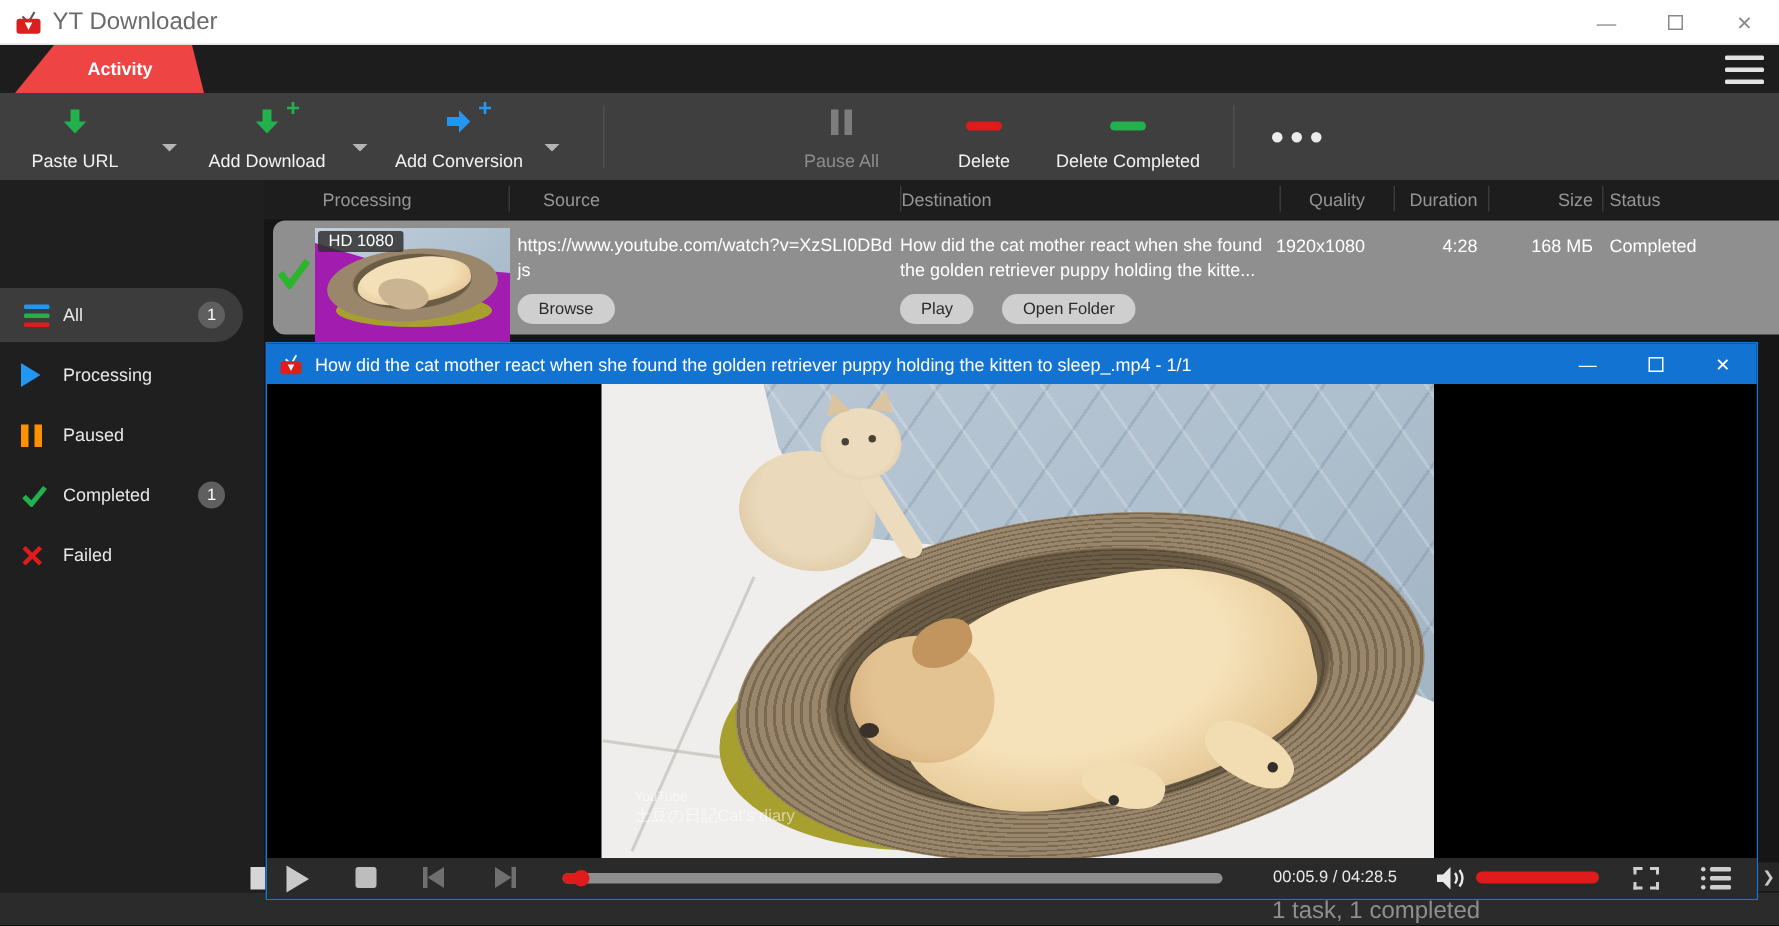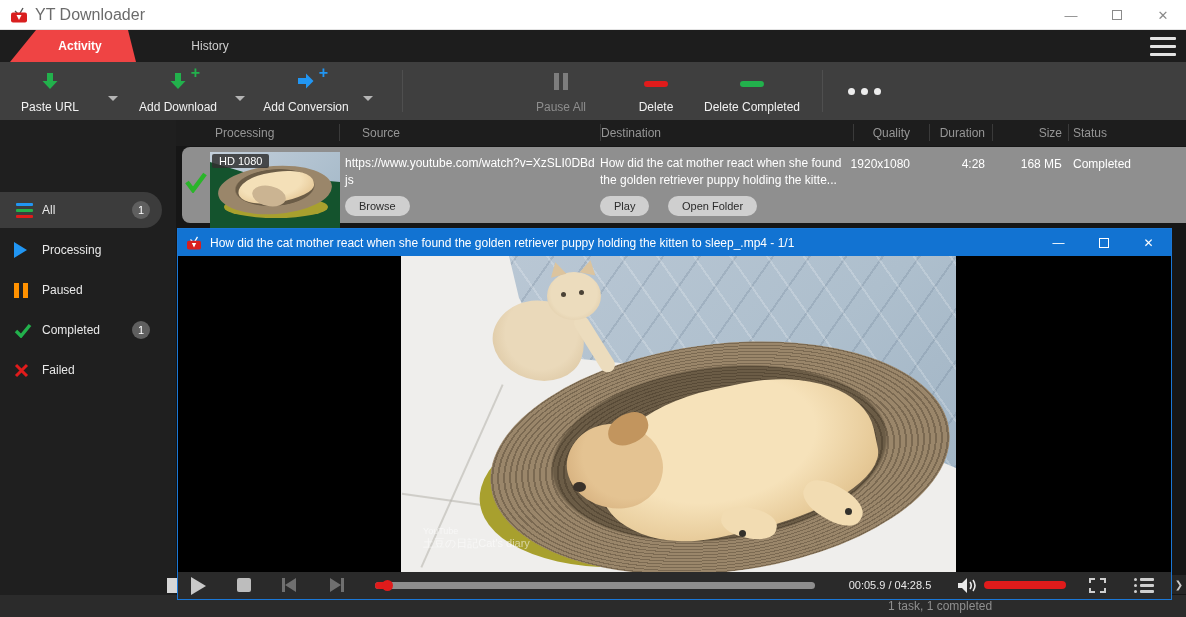--- a/index.html
+++ b/index.html
@@ -55,34 +55,34 @@
   .paused-icon i { width:5px; height:15px; background:#ff9100; }
 
   
   .thead { position:absolute; left:176px; top:120px; width:1010px; height:26px; background:#1d1d1d; font-size:12px; color:#969696; }
   .th { position:absolute; top:6px; white-space:nowrap; }
   .th.right { text-align:right; }
   .hsep { position:absolute; top:4px; width:1px; height:17px; background:#3a3a3a; }
 
   .trow { position:absolute; left:182px; top:147px; width:1004px; height:76px; background:#8f8f8f; border-radius:8px 0 0 8px; color:#ffffff; font-size:12px; }
   .check-svg { position:absolute; left:2px; top:24px; }
-  .thumb { position:absolute; left:28px; top:5px; width:130px; height:80px; overflow:hidden; background:#14532d; }
+  .thumb { position:absolute; left:28px; top:5px; width:130px; height:80px; overflow:hidden; background:#a21caf; }
   .hd-badge { position:absolute; left:2px; top:2px; background:rgba(48,48,48,.85); color:#fff; font-size:11px; padding:1px 7px; border-radius:2px; z-index:3; }
   .cell-text { position:absolute; top:8px; line-height:1.4; }
   .src { left:163px; width:252px; word-break:break-all; }
   .dst { left:418px; width:256px; }
   .pill { position:absolute; top:49px; height:20px; border-radius:10px; background:#cfcfcf; color:#2b2b2b; font-size:11px; display:flex; align-items:center; justify-content:center; padding:0 14px; cursor:pointer; white-space:nowrap; }
   .rv { position:absolute; top:10px; white-space:nowrap; }
   .rv.right { text-align:right; }
 
   
   .hscroll-thumb { position:absolute; left:167px; top:578px; width:10px; height:15px; background:#d6d6d6; z-index:2; }
   .hscroll-arrow { position:absolute; left:1172px; top:575px; width:14px; height:19px; background:#262626; color:#c9c9c9; font-size:10px; display:flex; align-items:center; justify-content:center; z-index:2; cursor:pointer; }
   .statusbar { position:absolute; left:0; top:595px; width:1186px; height:22px; background:#2b2b2b; z-index:1; }
-  .statusbar span { position:absolute; left:888px; top:4px; font-size:12px; color:#8f8f8f; white-space:nowrap; }
+  .statusbar span { position:absolute; left:848px; top:4px; font-size:16px; color:#8f8f8f; white-space:nowrap; }
 
   
   .player { position:absolute; left:177px; top:228px; width:995px; height:372px; border:1px solid #1a77d6; background:#000; z-index:10; }
   .ptitle { position:absolute; left:0; top:0; width:100%; height:27px; background:#1273d2; display:flex; align-items:center; }
   .ptitle .ticon { margin-left:8px; width:16px; height:14px; flex:0 0 auto; }
   .ptitle .ptext { margin-left:8px; color:#ffffff; font-size:12px; white-space:nowrap; overflow:hidden; }
   .pbtns { position:absolute; right:0; top:0; height:27px; display:flex; align-items:center; }
   .pbtn { width:45px; text-align:center; color:#ffffff; font-size:12px; cursor:pointer; }
   .pbtn.max { display:flex; justify-content:center; }
   .pbtn.max i { width:10px; height:10px; border:1px solid #ffffff; display:block; }
@@ -167,23 +167,20 @@
           <i></i>
         </div>
       <div class="winbtn">✕</div>
     </div>
   </div>
 
   <div class="tabbar">
     <div class="tab-active">
       <span>Activity</span>
     </div>
-    <div class="tab-history">
-      <span>History</span>
-    </div>
     <div class="hamburger">
         <b></b>
         <b></b>
         <b></b>
       </div>
   </div>
 
   <div class="toolbar">
     <div class="tbtn" style="left:10px; width:80px;">
       <div class="icon-wrap">

